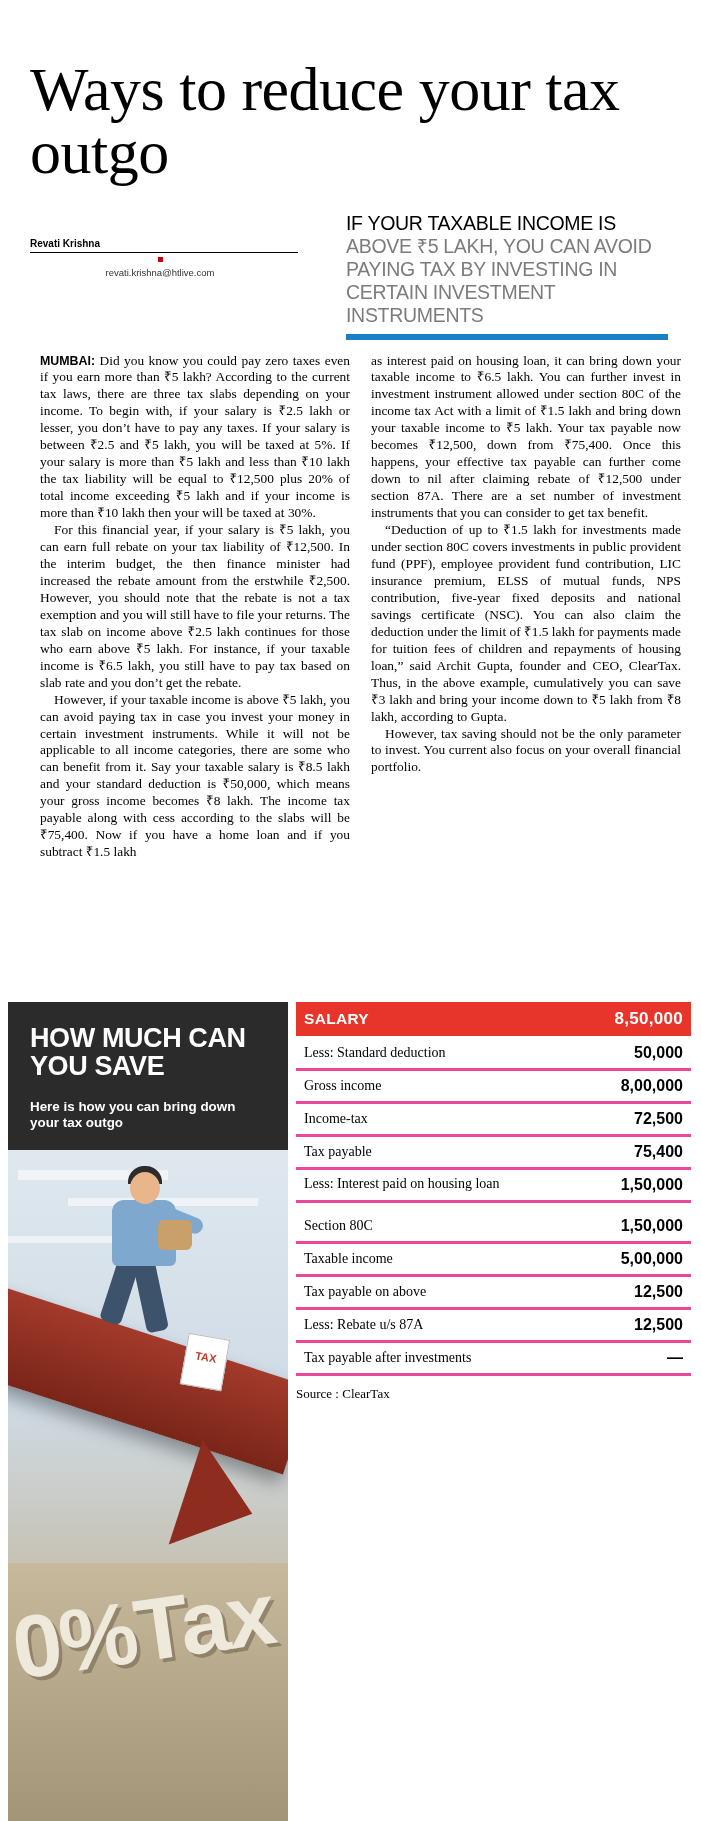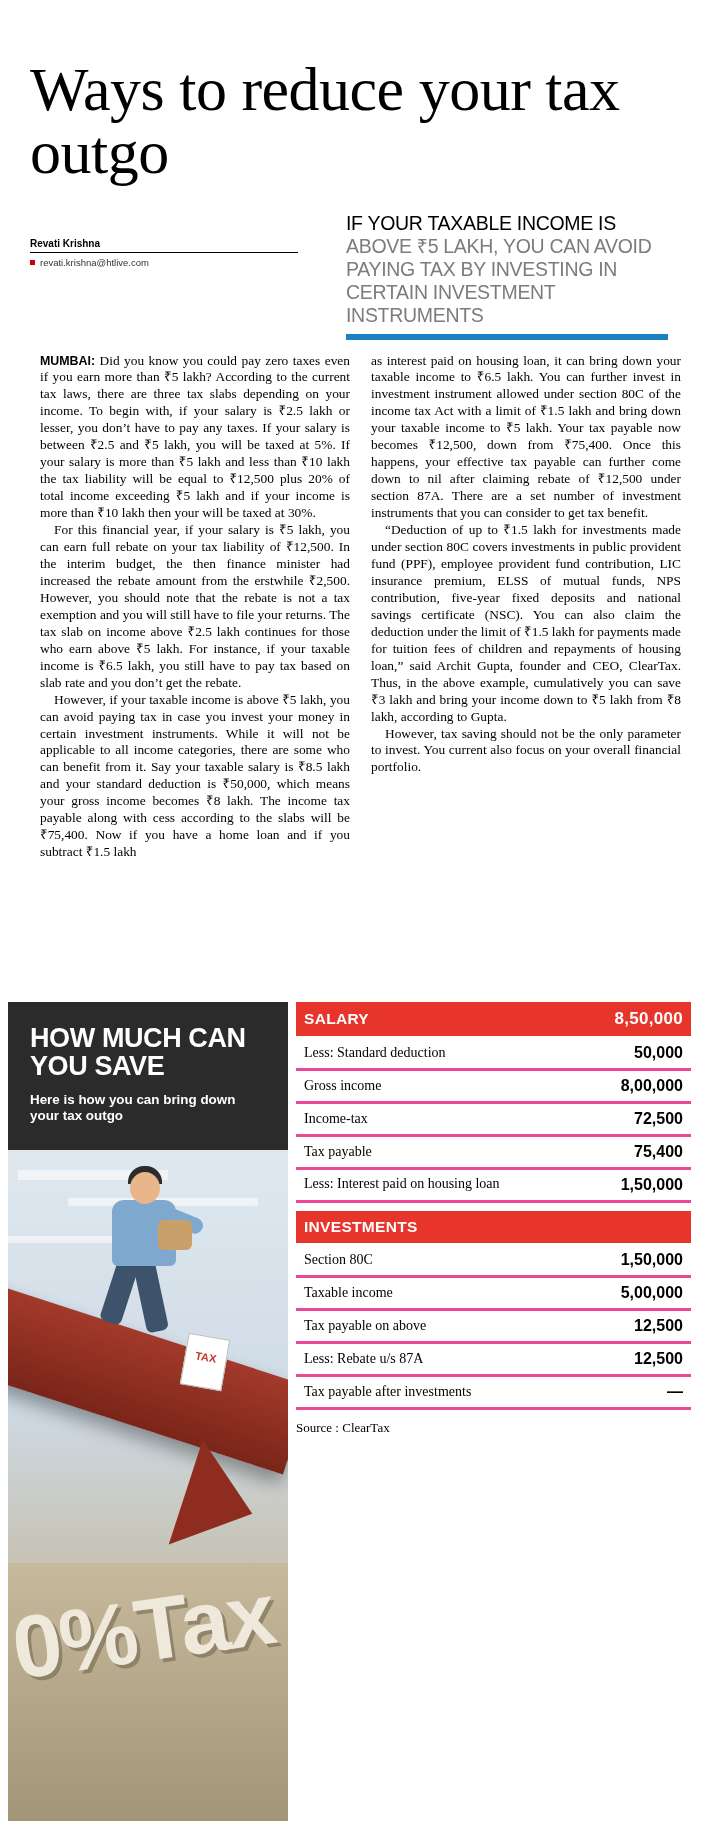--- a/index.html
+++ b/index.html
@@ -45,20 +45,21 @@
     width: 268px;
   }
   .byline-email {
     font-family: "Liberation Sans", sans-serif;
     font-size: 9.5px;
     padding-top: 4px;
     display: flex;
     align-items: center;
     gap: 5px;
     color: #333;
+    flex-direction: column;
   }
   .sq {
     width: 5px; height: 5px; background: #c00; display: inline-block;
   }
 
   
   .deck {
     position: absolute;
     left: 346px;
     top: 170px;
@@ -125,21 +126,21 @@
     font-size: 27px;
     line-height: 1.05;
     letter-spacing: -0.4px;
   }
   .hm-sub {
     font-family: "Liberation Sans", sans-serif;
     font-weight: bold;
     color: #fff;
     font-size: 13.4px;
     line-height: 1.2;
-    margin-top: 12px;
+    margin-top: 19px;
     width: 215px;
   }
   .black-notch {
     position: absolute;
     left: 0; top: 0;
     width: 280px; height: 148px;
     background: #2b2b2b;
     z-index: 2;
   }
   .notch-tri {
@@ -343,24 +344,20 @@
             <td class="label">Tax payable</td>
             <td class="value">75,400</td>
           </tr>
           <tr>
             <td class="label two-line">Less: Interest paid on housing loan</td>
             <td class="value">1,50,000</td>
           </tr>
           <tr class="spacer">
               <td colspan="2"></td>
             </tr>
-          <tr class="headrow">
-            <td class="label">INVESTMENTS</td>
-            <td class="value"></td>
-          </tr>
           <tr>
             <td class="label">Section 80C</td>
             <td class="value">1,50,000</td>
           </tr>
           <tr>
             <td class="label">Taxable income</td>
             <td class="value">5,00,000</td>
           </tr>
           <tr>
             <td class="label">Tax payable on above</td>

